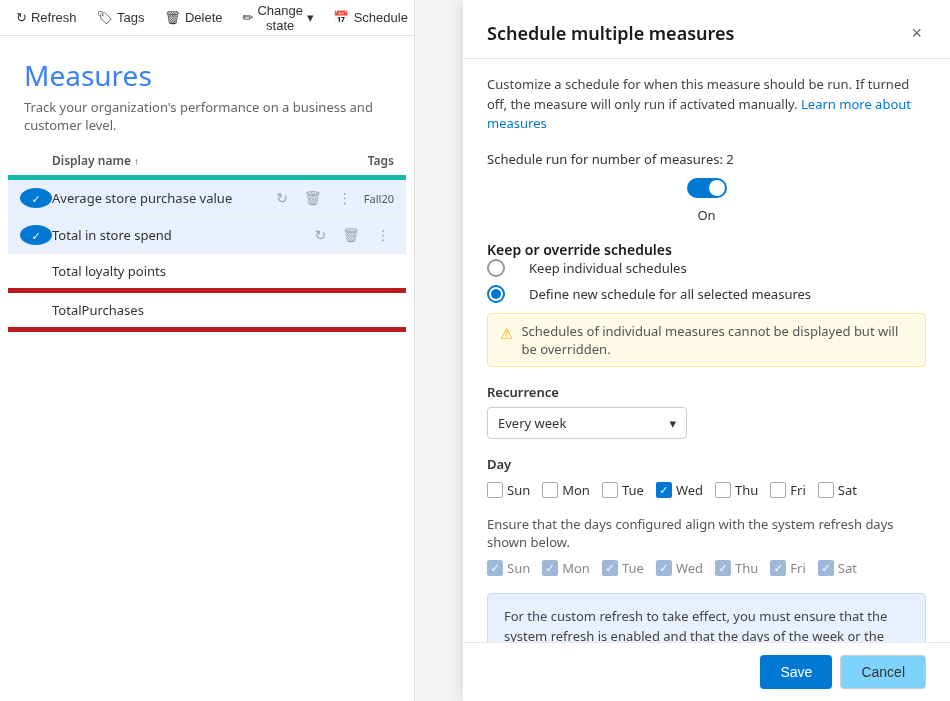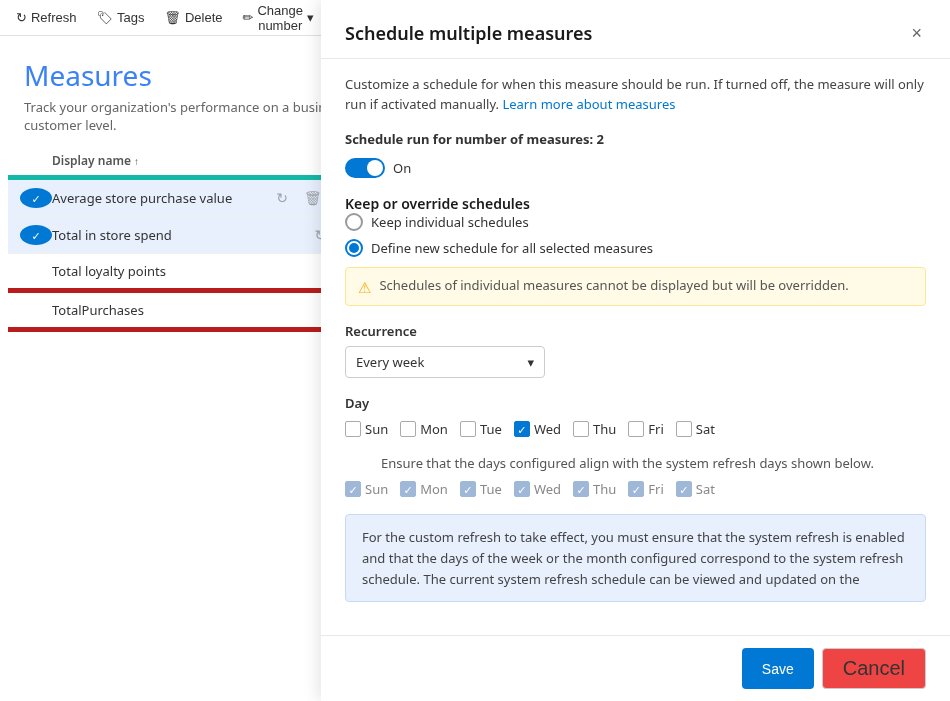--- a/index.html
+++ b/index.html
@@ -50,59 +50,59 @@
     .row-tag { font-size: 11px; color: #555; margin-left: 8px; }
 
     .unselected-row {
       display: flex; align-items: center; padding: 8px 12px 8px 44px;
       border-bottom: 5px solid #b91c1c; cursor: pointer;
     }
     .unselected-row-name { font-size: 13px; color: #333; }
 
     
     .dialog-overlay {
-      position: absolute; top: 0; right: 0; width: 629px; height: 701px;
+      position: absolute; top: 0; right: 0; width: 487px; height: 701px;
       background: #fff; box-shadow: -2px 0 16px rgba(0,0,0,0.12);
       display: flex; flex-direction: column;
     }
     .dialog-header {
       display: flex; align-items: center; justify-content: space-between;
       padding: 20px 24px 12px; border-bottom: 1px solid #e8e8e8;
     }
     .dialog-title { font-size: 18px; font-weight: 600; color: #1a1a1a; }
     .close-btn {
       background: none; border: none; cursor: pointer; font-size: 18px;
       color: #666; padding: 4px; border-radius: 4px; line-height: 1;
     }
 
     .dialog-body { flex: 1; overflow-y: auto; padding: 16px 24px; }
 
     .dialog-desc { font-size: 13px; color: #444; line-height: 1.5; margin-bottom: 16px; }
     .dialog-desc a { color: #0078d4; text-decoration: none; }
 
     .section-label { font-size: 13px; color: #333; margin-bottom: 10px; }
-    .section-label strong { font-weight: 700; }
-
-    
-    .toggle-row { display: flex; align-items: center; gap: 8px; margin-bottom: 16px; }
+    .section-label strong { font-weight: 400; }
+
+    
+    .toggle-row { display: flex; align-items: center; gap: 8px; margin-bottom: 16px; flex-direction: column; }
     .toggle {
       width: 40px; height: 20px; background: #0078d4; border-radius: 10px;
       position: relative; cursor: pointer;
     }
     .toggle-knob {
       width: 16px; height: 16px; background: white; border-radius: 50%;
       position: absolute; top: 2px; right: 2px; transition: right 0.2s;
     }
     .toggle-label { font-size: 13px; color: #333; }
 
     
     .section-heading { font-size: 14px; font-weight: 600; color: #1a1a1a; margin: 16px 0 0; }
 
     
-    .radio-option { display: flex; align-items: center; gap: 8px; margin-bottom: 8px; cursor: pointer; }
+    .radio-option { display: flex; align-items: center; gap: 24px; margin-bottom: 8px; cursor: pointer; }
     .radio-outer {
       width: 18px; height: 18px; border-radius: 50%;
       border: 2px solid #999; background: white; flex-shrink: 0;
       display: flex; align-items: center; justify-content: center;
     }
     .radio-outer.selected { border-color: #0078d4; }
     .radio-inner { width: 10px; height: 10px; border-radius: 50%; background: #0078d4; }
     .radio-label { font-size: 13px; color: #333; }
 
     
@@ -131,42 +131,42 @@
       width: 16px; height: 16px; border: 1px solid #aaa; border-radius: 2px;
       background: white; display: flex; align-items: center; justify-content: center;
       flex-shrink: 0;
     }
     .day-cb.checked { background: #0078d4; border-color: #0078d4; color: white; font-size: 11px; }
     .day-cb.disabled-checked { background: #a0b8d8; border-color: #a0b8d8; color: white; font-size: 11px; }
     .day-name { font-size: 13px; color: #333; }
     .day-name.disabled { color: #888; }
 
     
-    .ensure-note { font-size: 13px; color: #555; margin-bottom: 8px; margin-left: 36px; }
+    .ensure-note { font-size: 13px; color: #555; margin-bottom: 8px; }
 
     
     .info-box {
       background: #e8f0fe; border: 1px solid #c7d9f8;
       border-radius: 4px; padding: 12px 16px;
       font-size: 13px; color: #444; line-height: 1.6; margin-top: 16px;
     }
 
     
     .dialog-footer {
       padding: 12px 24px; border-top: 1px solid #e8e8e8;
       display: flex; justify-content: flex-end; gap: 8px; background: #fff;
     }
     .btn-save {
       background: #0078d4; color: white; border: none;
       padding: 8px 20px; border-radius: 4px; font-size: 14px;
       font-weight: 500; cursor: pointer;
     }
     .btn-cancel {
-      background: #ef4444; color: #333; border: 1px solid #ccc;
-      padding: 8px 20px; border-radius: 4px; font-size: 20px; cursor: pointer;
+      background: #7dd3fc; color: #333; border: 1px solid #ccc;
+      padding: 8px 20px; border-radius: 4px; font-size: 14px; cursor: pointer;
     }
 
     .sort-icon { font-size: 10px; color: #555; }
   </style>
 </head>
 <body>
 
 <div class="left-panel">
 
   <div class="toolbar">
@@ -177,21 +177,21 @@
     <button class="toolbar-btn">
       <span>🏷</span>
       <span>Tags</span>
     </button>
     <button class="toolbar-btn">
       <span>🗑</span>
       <span>Delete</span>
     </button>
     <button class="toolbar-btn">
       <span>✏</span>
-      <span>Change number</span>
+      <span>Change state</span>
       <span>▾</span>
     </button>
     <button class="toolbar-btn">
       <span>📅</span>
       <span>Schedule</span>
     </button>
   </div>
 
   <div class="page-header">
     <div class="page-title">Measures</div>

